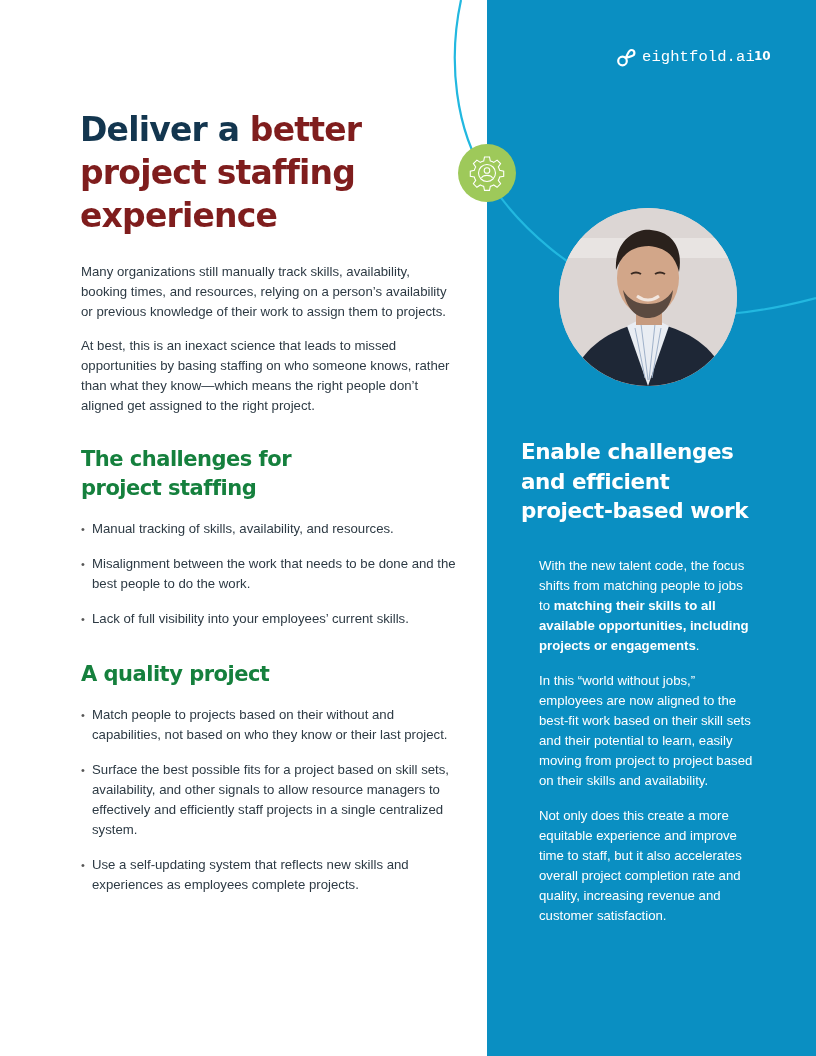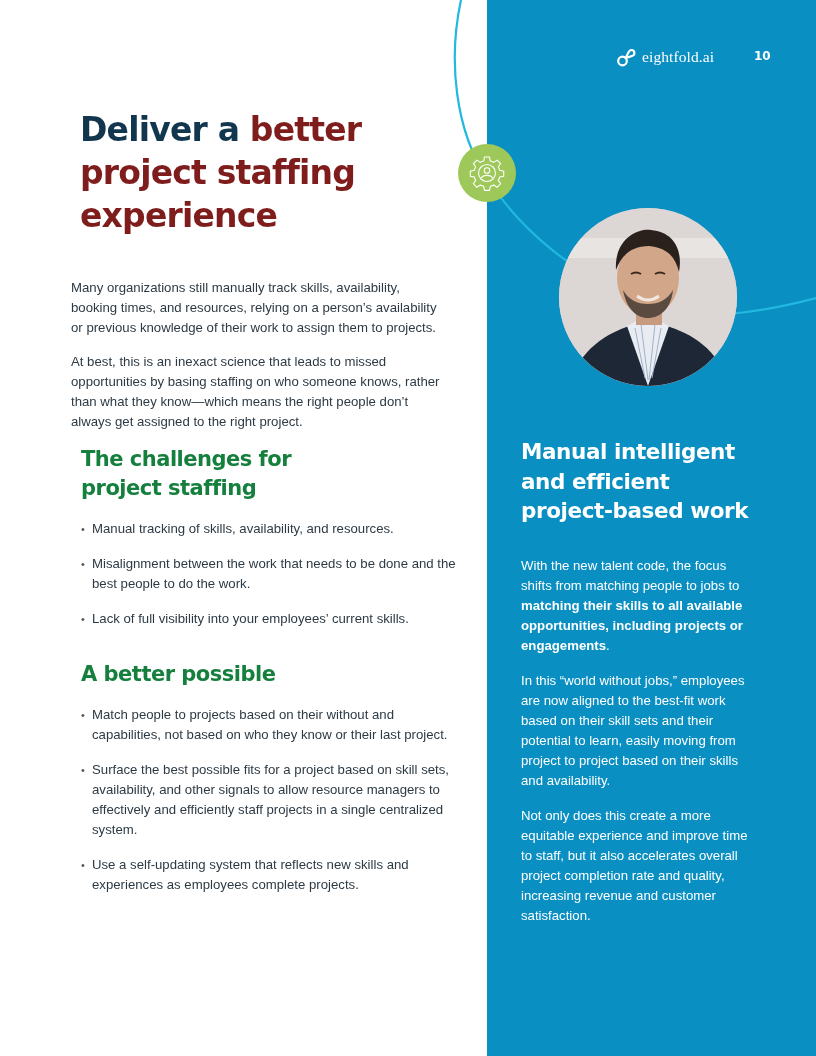--- a/index.html
+++ b/index.html
@@ -12,39 +12,39 @@
       position: absolute; left: 487px; top: 0; width: 329px; height: 1056px;
       background: #0a8fc2;
     }
     .decor-svg { position: absolute; left: 0; top: 0; width: 816px; height: 1056px; pointer-events: none; }
 
     .header {
       position: absolute; top: 44px; left: 616px; width: 180px; height: 26px;
       display: flex; align-items: center; color: #fff;
     }
     .logo-mark { width: 22px; height: 22px; margin-right: 4px; }
-    .logo-text { font-family: Liberation Serif, serif; font-size: 15.5px; letter-spacing: 0.1px; color: #fff; }
+    .logo-text { font-family: Liberation Mono, monospace; font-size: 15.5px; letter-spacing: 0.1px; color: #fff; }
     .page-num {
       position: absolute; left: 754px; top: 49px; font-size: 12px; font-weight: bold; color: #fff;
       font-family: "DejaVu Sans", sans-serif;
       text-align: right;
     }
 
     .main-title {
       position: absolute; left: 80px; top: 108px; width: 380px;
       font-family: "DejaVu Sans", sans-serif; font-weight: bold;
       font-size: 33px; line-height: 43px; letter-spacing: -0.8px; margin: 0;
     }
     .main-title .dark { color: #13364f; }
     .main-title .accent { color: #7f1d1d; }
 
     .body-text {
       font-family: "Liberation Sans", sans-serif; font-size: 13.2px; line-height: 20px; color: #2d3a44; margin: 0;
     }
-    .intro { position: absolute; left: 71px; top: 262px; width: 372px; margin-top: 16px; }
+    .intro { position: absolute; left: 81px; top: 262px; width: 372px; }
     .intro p { margin: 0 0 14px 0; }
 
     .section-title {
       font-family: "DejaVu Sans", sans-serif; font-weight: bold; color: #15803d;
       font-size: 21px; line-height: 29px; letter-spacing: -0.5px; margin: 0;
     }
     .challenges { position: absolute; left: 81px; top: 445px; width: 380px; }
     .better { position: absolute; left: 81px; top: 660px; width: 380px; }
 
     ul.bullets { list-style: none; padding: 0; margin: 16px 0 0 0; }
@@ -65,21 +65,21 @@
       position: absolute; left: 559px; top: 208px; width: 178px; height: 178px; border-radius: 50%;
       overflow: hidden; background: #d9d4d2;
     }
 
     .right-col { position: absolute; left: 521px; top: 437px; width: 232px; color: #fff; }
     .right-title {
       font-family: "DejaVu Sans", sans-serif; font-weight: bold; font-size: 21.5px; line-height: 29.5px;
       letter-spacing: -0.4px; margin: 0 0 30px 0; color: #fff;
     }
     .right-col p {
-      font-family: "Liberation Sans", sans-serif; font-size: 13.2px; line-height: 20px; color: #ffffff; margin: 0 0 15px 0;
+      font-family: "Liberation Sans", sans-serif; font-size: 13.2px; line-height: 20px; color: #ffffff; margin: 0 0 15px 18px;
     }
     .right-col b { font-weight: bold; }
   </style>
 </head>
 <body>
 
 <div class="blue-panel"></div>
 
 <svg class="decor-svg" viewBox="0 0 816 1056">
 
@@ -137,48 +137,48 @@
 
     <path d="M 72 66 q 5 -3 10 0" stroke="#3a2a22" stroke-width="2" fill="none"></path>
     <path d="M 96 66 q 5 -3 10 0" stroke="#3a2a22" stroke-width="2" fill="none"></path>
 
     <path d="M 78 88 q 11 8 22 0" stroke="#f2e7e0" stroke-width="3" fill="none"></path>
   </svg>
 </div>
 
 <div class="intro">
   <p class="body-text">Many organizations still manually track skills, availability, booking times, and resources, relying on a person’s availability or previous knowledge of their work to assign them to projects.</p>
-  <p class="body-text">At best, this is an inexact science that leads to missed opportunities by basing staffing on who someone knows, rather than what they know—which means the right people don’t always get assigned to the right project.</p>
+  <p class="body-text">At best, this is an inexact science that leads to missed opportunities by basing staffing on who someone knows, rather than what they know—which means the right people don’t aligned get assigned to the right project.</p>
 </div>
 
 <div class="challenges">
   <h2 class="section-title">
     <span>The challenges for</span><br>
     <span>project staffing</span>
   </h2>
   <ul class="bullets">
     <li><span class="dot">•</span><span>Manual tracking of skills, availability, and resources.</span></li>
     <li><span class="dot">•</span><span>Misalignment between the work that needs to be done and the best people to do the work.</span></li>
     <li><span class="dot">•</span><span>Lack of full visibility into your employees’ current skills.</span></li>
   </ul>
 </div>
 
 <div class="better">
   <h2 class="section-title">
-    <span>A better possible</span><br>
+    <span>A quality project</span><br>
   </h2>
   <ul class="bullets">
     <li><span class="dot">•</span><span>Match people to projects based on their without and capabilities, not based on who they know or their last project.</span></li>
     <li><span class="dot">•</span><span>Surface the best possible fits for a project based on skill sets, availability, and other signals to allow resource managers to effectively and efficiently staff projects in a single centralized system.</span></li>
     <li><span class="dot">•</span><span>Use a self-updating system that reflects new skills and experiences as employees complete projects.</span></li>
   </ul>
 </div>
 
 <div class="right-col">
   <h2 class="right-title">
-    <span>Manual intelligent</span><br>
+    <span>Enable challenges</span><br>
     <span>and efficient</span><br>
     <span>project-based work</span>
   </h2>
   <p><span>With the new talent code, the focus shifts from matching people to jobs to </span><b>matching their skills to all available opportunities, including projects or engagements</b><span>.</span></p>
   <p>In this “world without jobs,” employees are now aligned to the best-fit work based on their skill sets and their potential to learn, easily moving from project to project based on their skills and availability.</p>
   <p>Not only does this create a more equitable experience and improve time to staff, but it also accelerates overall project completion rate and quality, increasing revenue and customer satisfaction.</p>
 </div>
 
 </body></html>

